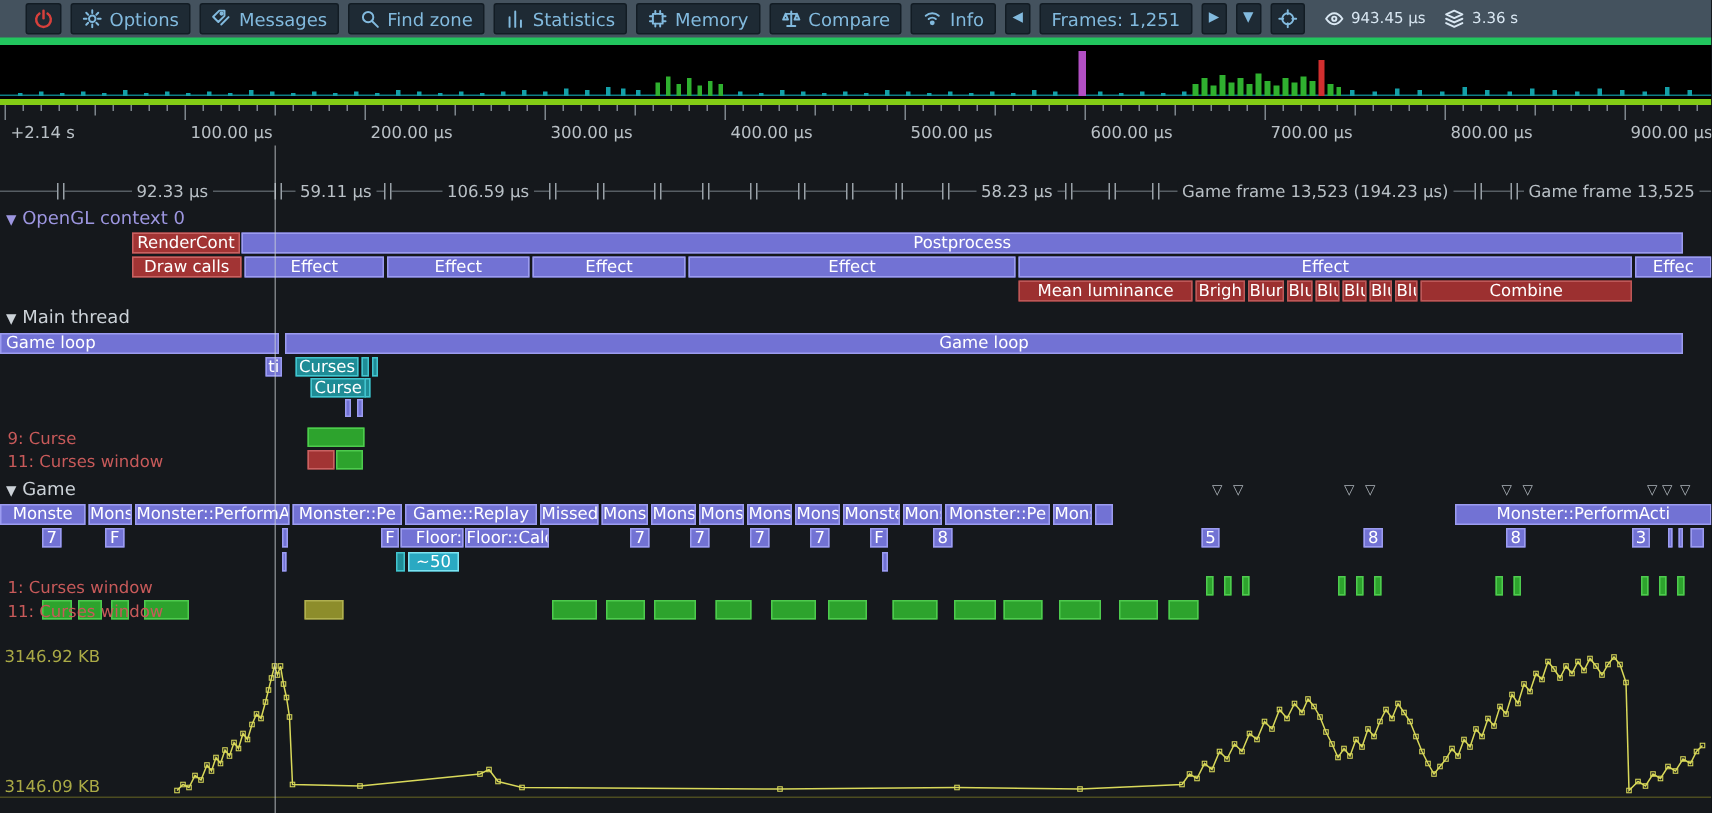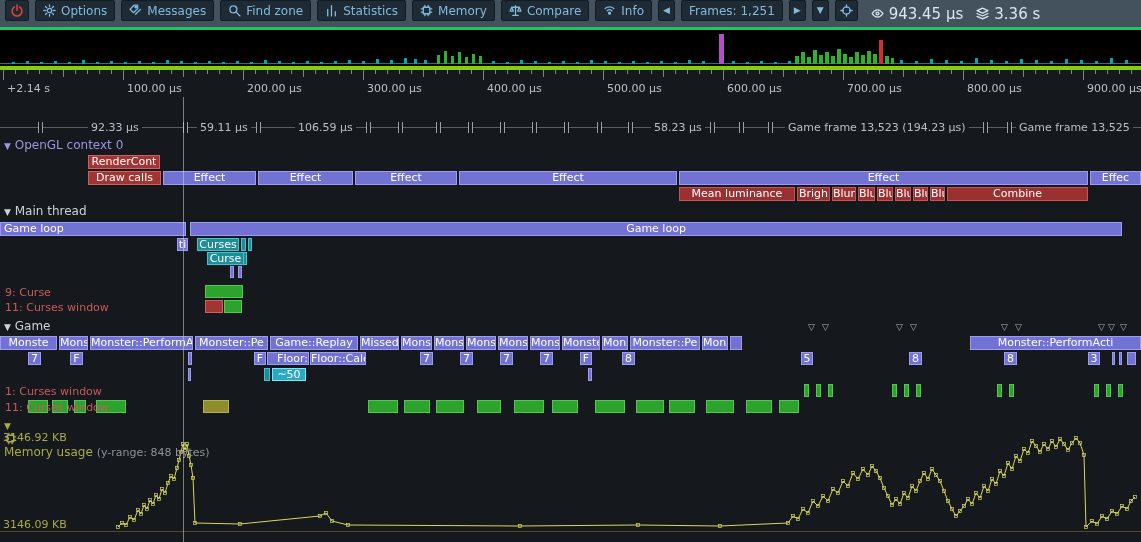--- a/index.html
+++ b/index.html
@@ -1,29 +1,29 @@
 <!DOCTYPE html>
 <html style="--bg: #15181c; --toolbar-bg: #44525e; --btn-bg: #1e2a34; --btn-border: #121c24; --btn-text: #82bade; --time-text: #d9e7f2; --power-red: #d8403c; --hist-teal: #14a0a8; --hist-green: #2fb02f; --hist-purple: #b24fc4; --hist-red: #d22f2f; --hist-base: #0d7d84; --purple: #7272d4; --purple-b: #9c9cf0; --red: #a23434; --red-b: #c96262; --darkred: #9c3030; --darkred-b: #bd5858; --teal: #1f8c96; --teal-b: #42c4ce; --tealsel: #2aa9c2; --tealsel-b: #7ce4f2; --green: #2da32d; --green-b: #4ecb4e; --olive: #8d8d2b; --olive-b: #b0b050; --label-red: #c85a5a; --violet: #9d96e0; --header-gray: #ccd2d8; --mem-text: #aaaa46; --mem-line: #d9d95a; --note-gray: #8d9399; --ruler-text: #b9c0c6;"><head>
 <meta charset="utf-8">
 <style>
   *{box-sizing:border-box}
   html,body{margin:0;padding:0;background:#0e1114}
   #app{position:relative;width:1141px;height:542px;background:var(--bg,#15181c);overflow:hidden;
        font-family:"DejaVu Sans",sans-serif;font-size:11px}
   
   #toolbar{position:absolute;left:0;top:0;width:100%;height:30px;background:var(--toolbar-bg,#44525e);
-           display:flex;gap:6px;padding:0 5px;border-bottom:3px solid #22c55e}
+           display:flex;align-items:center;gap:6px;padding:0 17px;border-bottom:5px solid #22c55e}
   .tbtn{display:inline-flex;align-items:center;gap:5px;height:21px;padding:0 7px;
         background:var(--btn-bg,#1e2a34);border:1px solid var(--btn-border,#121c24);border-radius:2px;
         color:var(--btn-text,#82bade);font-size:12px;cursor:pointer;white-space:nowrap}
   .tbtn.sq{padding:0 4px}
   .arrowbtn span{font-size:9px;line-height:1}
   .ticon{display:block}
   #toolbar-buttons{display:inline-flex;gap:6px}
-  .time-group{display:inline-flex;align-items:center;gap:5px;color:var(--time-text,#d9e7f2);font-size:15px;margin-left:7px}
+  .time-group{display:inline-flex;align-items:center;gap:5px;color:var(--time-text,#d9e7f2);font-size:10px;margin-left:7px}
   
   #histogram{position:absolute;left:0;top:30px;width:100%;height:36px;background:#000}
   .hbar{position:absolute;bottom:2px}
   .h0{background:var(--hist-teal,#14a0a8)} .h1{background:var(--hist-green,#2fb02f)}
   .h2{background:var(--hist-purple,#b24fc4)} .h3{background:var(--hist-red,#d22f2f)}
   #hist-baseline{position:absolute;left:0;bottom:2px;width:100%;height:1px;background:var(--hist-base,#0d7d84)}
   
   #ruler{position:absolute;left:0;top:66px;width:100%;height:32px;border-top:4px solid #84cc16}
   .tick{position:absolute;top:0;width:1px;background:#7d858c}
   .rlabel{position:absolute;top:12px;color:var(--ruler-text,#b9c0c6);white-space:nowrap}
@@ -395,32 +395,24 @@
 
   <div class="sec-header" style="left:4px;top:138px;color:var(--violet,#9d96e0)">
     <span class="tri">▼</span> <span>OpenGL context 0</span>
   </div>
   <div class="sec-header" style="left:4px;top:204px;color:var(--header-gray,#ccd2d8)">
     <span class="tri">▼</span> <span>Main thread</span>
   </div>
   <div class="sec-header" style="left:4px;top:319px;color:var(--header-gray,#ccd2d8)">
     <span class="tri">▼</span> <span>Game</span>
   </div>
-  <div class="sec-header" style="left:4px;top:418px;color:var(--mem-text,#aaaa46)">
-    <span class="tri">▼</span>
-    <span id="memchip-ic"><svg class="ticon" style="vertical-align:-2px" width="13" height="13" viewBox="0 0 12 12" fill="none" stroke="currentColor" stroke-width="1.2" stroke-linecap="round" stroke-linejoin="round">
-          <rect x="3" y="3" width="6" height="6"></rect>
-          <path d="M4.5 3V1.2M7.5 3V1.2M4.5 10.8V9M7.5 10.8V9M3 4.5H1.2M3 7.5H1.2M10.8 4.5H9M10.8 7.5H9"></path>
-        </svg></span>
-    <span>Memory usage</span>
-    <span id="mem-note">(y-range: 848 bytes)</span>
-  </div>
 
   <div id="bars">
       <div class="zone c-red" style="left: 88px; top: 155px; width: 72px; height: 14px; line-height: 12px;">RenderCont</div>
+      <div class="zone c-purple" style="left: 161px; top: 155px; width: 961px; height: 14px; line-height: 12px;">Postprocess</div>
       <div class="zone c-red" style="left: 88px; top: 171px; width: 73px; height: 14px; line-height: 12px;">Draw calls</div>
       <div class="zone c-purple" style="left: 163px; top: 171px; width: 93px; height: 14px; line-height: 12px;">Effect</div>
       <div class="zone c-purple" style="left: 258px; top: 171px; width: 95px; height: 14px; line-height: 12px;">Effect</div>
       <div class="zone c-purple" style="left: 355px; top: 171px; width: 102px; height: 14px; line-height: 12px;">Effect</div>
       <div class="zone c-purple" style="left: 459px; top: 171px; width: 218px; height: 14px; line-height: 12px;">Effect</div>
       <div class="zone c-purple" style="left: 679px; top: 171px; width: 409px; height: 14px; line-height: 12px;">Effect</div>
       <div class="zone c-purple" style="left: 1090px; top: 171px; width: 51px; height: 14px; line-height: 12px;">Effec</div>
       <div class="zone c-darkred" style="left: 679px; top: 187px; width: 116px; height: 14px; line-height: 12px;">Mean luminance</div>
       <div class="zone c-darkred" style="left: 797px; top: 187px; width: 33px; height: 14px; line-height: 12px;">Brigh</div>
       <div class="zone c-darkred" style="left: 832px; top: 187px; width: 24px; height: 14px; line-height: 12px;">Blur</div>

